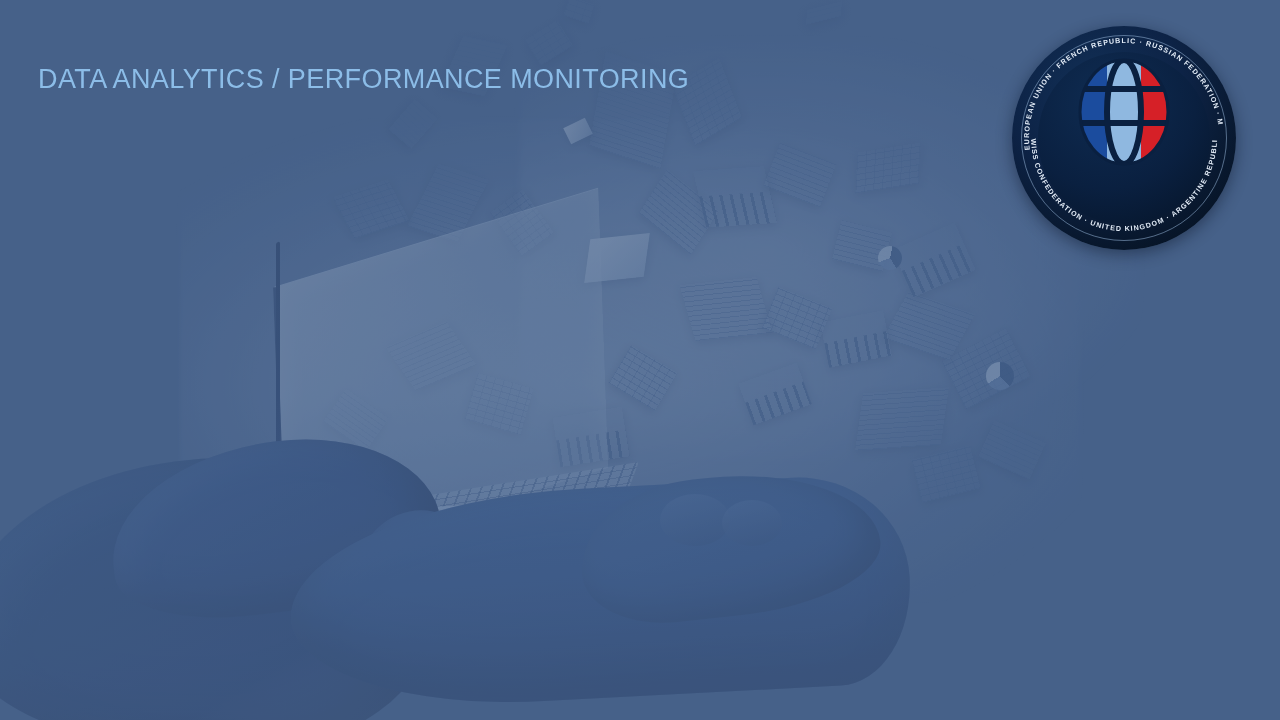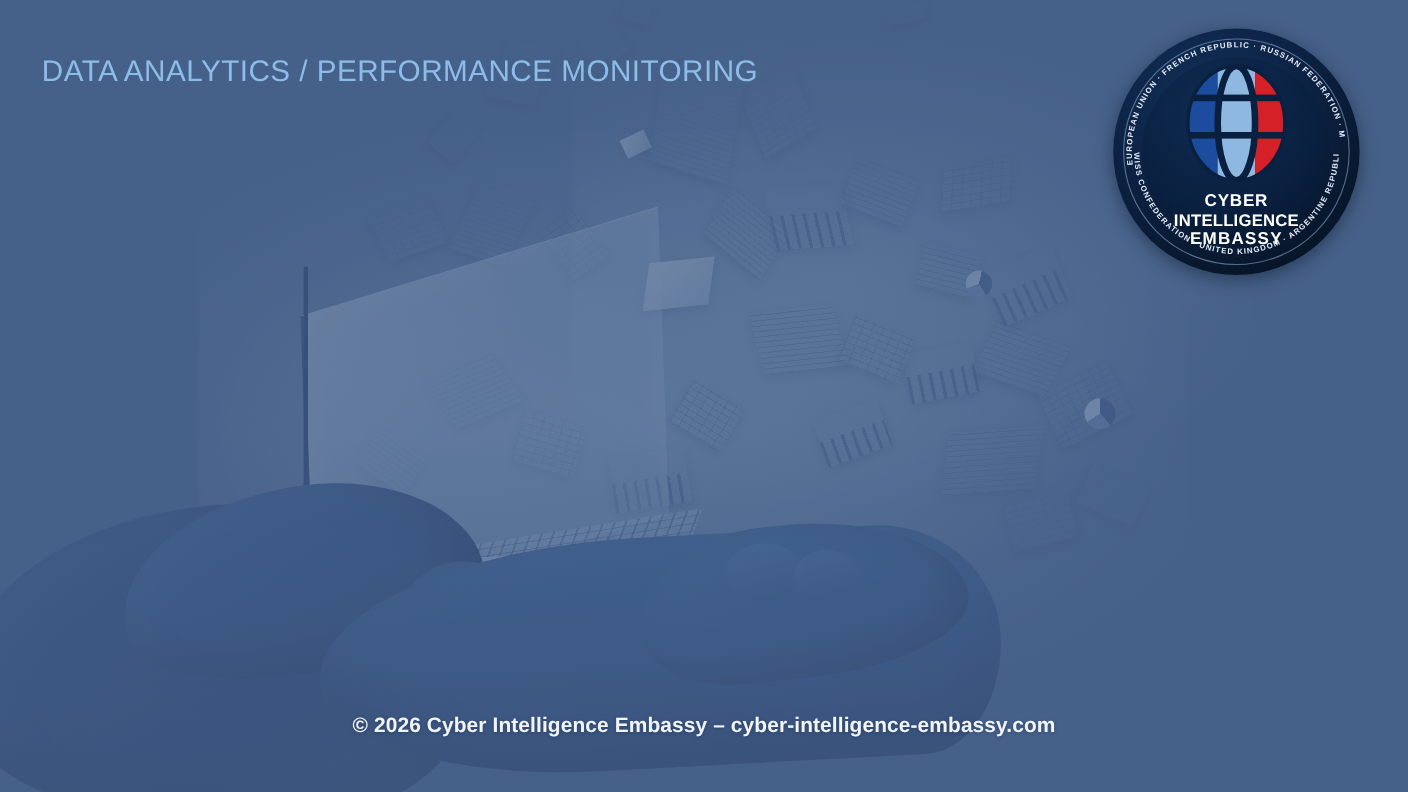--- a/index.html
+++ b/index.html
@@ -159,21 +159,21 @@
   }
   .tint{
     position:absolute;inset:0;
     background:#45608a;opacity:.34;
   }
 
   
   .content{position:absolute;inset:0;}
 
   .kicker{
-    position:absolute;left:38px;top:50px;
+    position:absolute;left:38px;top:64px;
     font-size:27px;letter-spacing:.4px;font-weight:400;
     color:#8CBDE8;white-space:nowrap;
   }
 
   .title{
     position:absolute;left:128px;top:305px;width:980px;
     font-size:41px;line-height:1.47;font-weight:400;
     color:#EDF2F8;
     text-shadow:0 1px 3px rgba(14,28,56,.30);
   }
@@ -300,21 +300,20 @@
 
     <div class="duotone"></div>
     <div class="tint"></div>
   </div>
 
   <div class="content">
 
     <div class="kicker">DATA ANALYTICS / PERFORMANCE MONITORING</div>
 
 
-    <div class="footer">© 2026 Cyber Intelligence Embassy – cyber-intelligence-embassy.com</div>
   </div>
 
   <div class="badge">
     <div class="badge-inner"></div>
     <div class="badge-ring"></div>
 
     <svg class="badge-arc-text" viewBox="0 0 224 224">
       <defs>
         <path id="arcTop" d="M 112,112 m -95,0 a 95,95 0 1,1 190,0" fill="none" transform="rotate(-8 112 112)"></path>
         <path id="arcBottom" d="M 112,112 m -93,0 a 93,93 0 0,0 186,0" fill="none"></path>
@@ -345,20 +344,15 @@
 
           <rect x="0" y="30" width="100" height="6" fill="#0a2040"></rect>
           <rect x="0" y="64" width="100" height="6" fill="#0a2040"></rect>
 
           <ellipse cx="50" cy="56" rx="17" ry="52" fill="none" stroke="#0a2040" stroke-width="6"></ellipse>
         </g>
         <ellipse cx="50" cy="56" rx="44" ry="52" fill="none" stroke="#0a2040" stroke-width="3"></ellipse>
       </svg>
     </div>
 
-    <div class="badge-name">
-      <span class="l1">CYBER</span>
-      <span class="l2">INTELLIGENCE</span>
-      <span class="l3">EMBASSY</span>
-    </div>
   </div>
 
 </div>
 
 </body></html>

